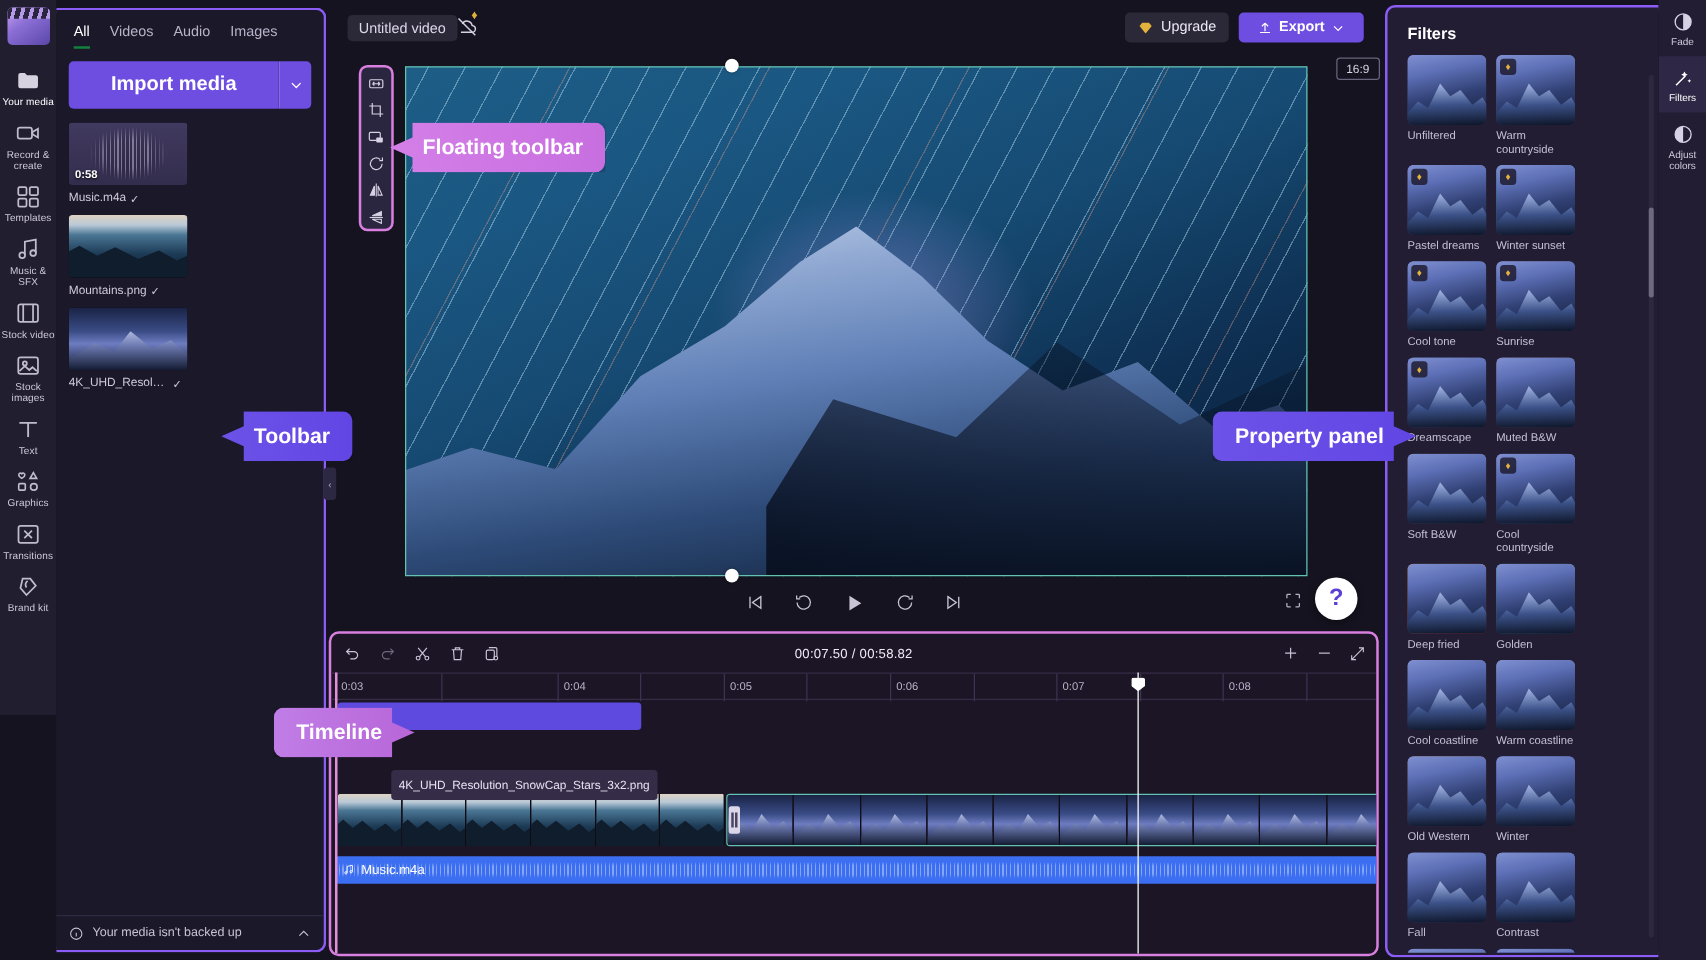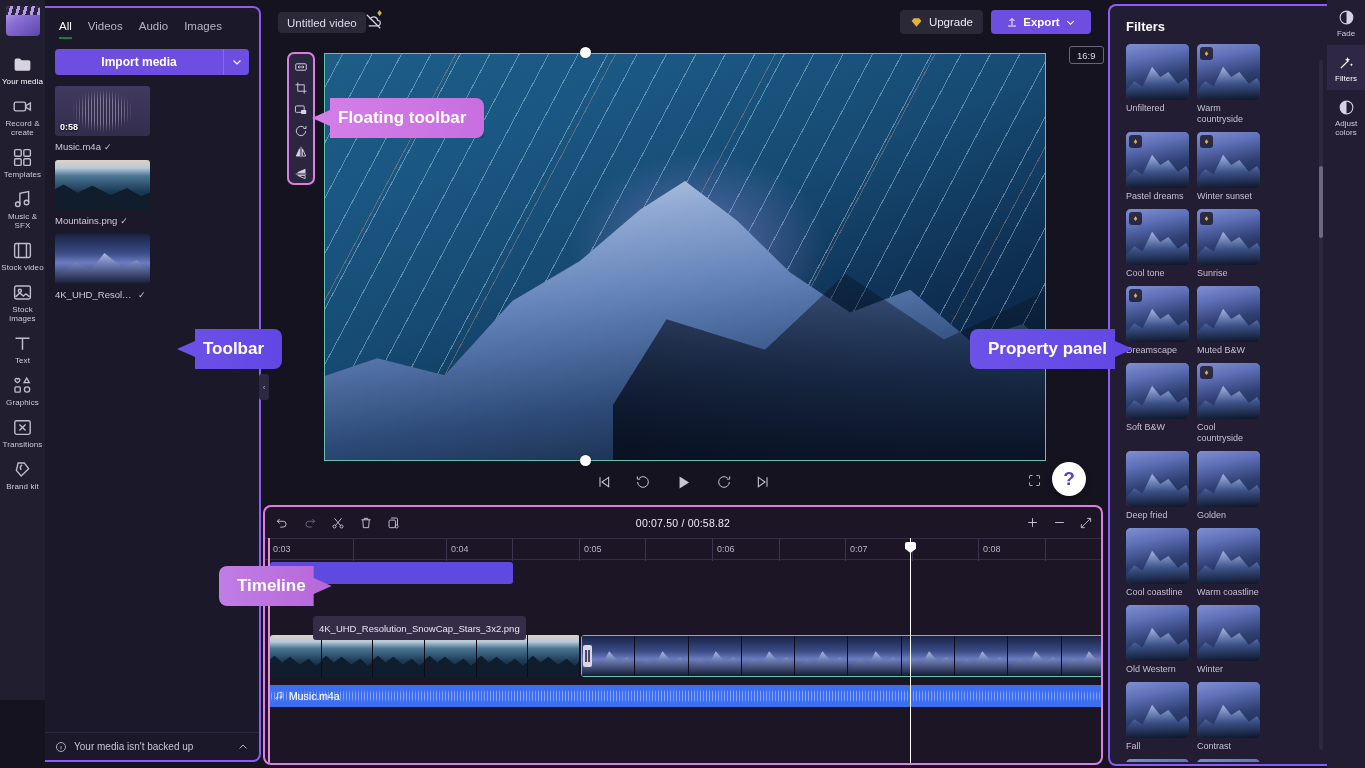--- a/index.html
+++ b/index.html
@@ -7,21 +7,21 @@
     width: 1365px; height: 768px;
     background: #15131f;
     font-family: "Liberation Sans", sans-serif;
     overflow: hidden;
     color: #e8e6f0;
   }
   #app { position: relative; width: 1365px; height: 768px; }
 
   
   #rail {
-    position: absolute; left: 0; top: 0; width: 45px; height: 700px;
+    position: absolute; left: 0; top: 0; width: 45px; height: 572px;
     background: #211e30;
     display: flex; flex-direction: column; align-items: center;
   }
   #logo {
     width: 34px; height: 30px; margin-top: 6px; border-radius: 4px;
     background: linear-gradient(145deg,#c9a4ef 0%, #8b6fd6 40%, #5a46a8 100%);
     position: relative; overflow: hidden;
   }
   #logo:after {
     content:""; position:absolute; left:0; top:0; width:100%; height:9px;
@@ -42,22 +42,22 @@
   #media {
     position: absolute; left: 45px; top: 6px; width: 216px; height: 756px;
     background: #1b1829; border: 2px solid #8b5cf6; border-left:none;
     border-radius: 0 8px 8px 0;
   }
   #media-tabs { display: flex; gap: 16px; padding: 12px 12px 0 14px; }
   .mtab { font-size: 11.5px; color:#b9b3c9; padding-bottom: 5px; cursor: pointer; }
   .mtab.act { color:#fff; border-bottom: 2px solid #15803d; }
   #import-row { display:flex; margin: 10px 10px 0 10px; }
   #import-btn {
-    flex: 1; background: #6e4ee0; color:#fff; font-size: 12px; font-weight: 700;
-    height: 26px; border-radius: 4px 0 0 4px; display:flex;
+    flex: 1; background: #6e4ee0; color:#fff; font-size: 16px; font-weight: 700;
+    height: 38px; border-radius: 4px 0 0 4px; display:flex;
     align-items:center; justify-content:center; cursor:pointer;
   }
   #import-caret {
     width: 26px; background:#6e4ee0; border-radius: 0 4px 4px 0;
     border-left: 1px solid #8469e8; display:flex;
     align-items:center; justify-content:center; cursor:pointer;
   }
   #media-grid { display:flex; flex-wrap: wrap; gap: 8px 9px; padding: 11px 10px; }
   .mcard { width: 95px; cursor:pointer; }
   .mthumb {

